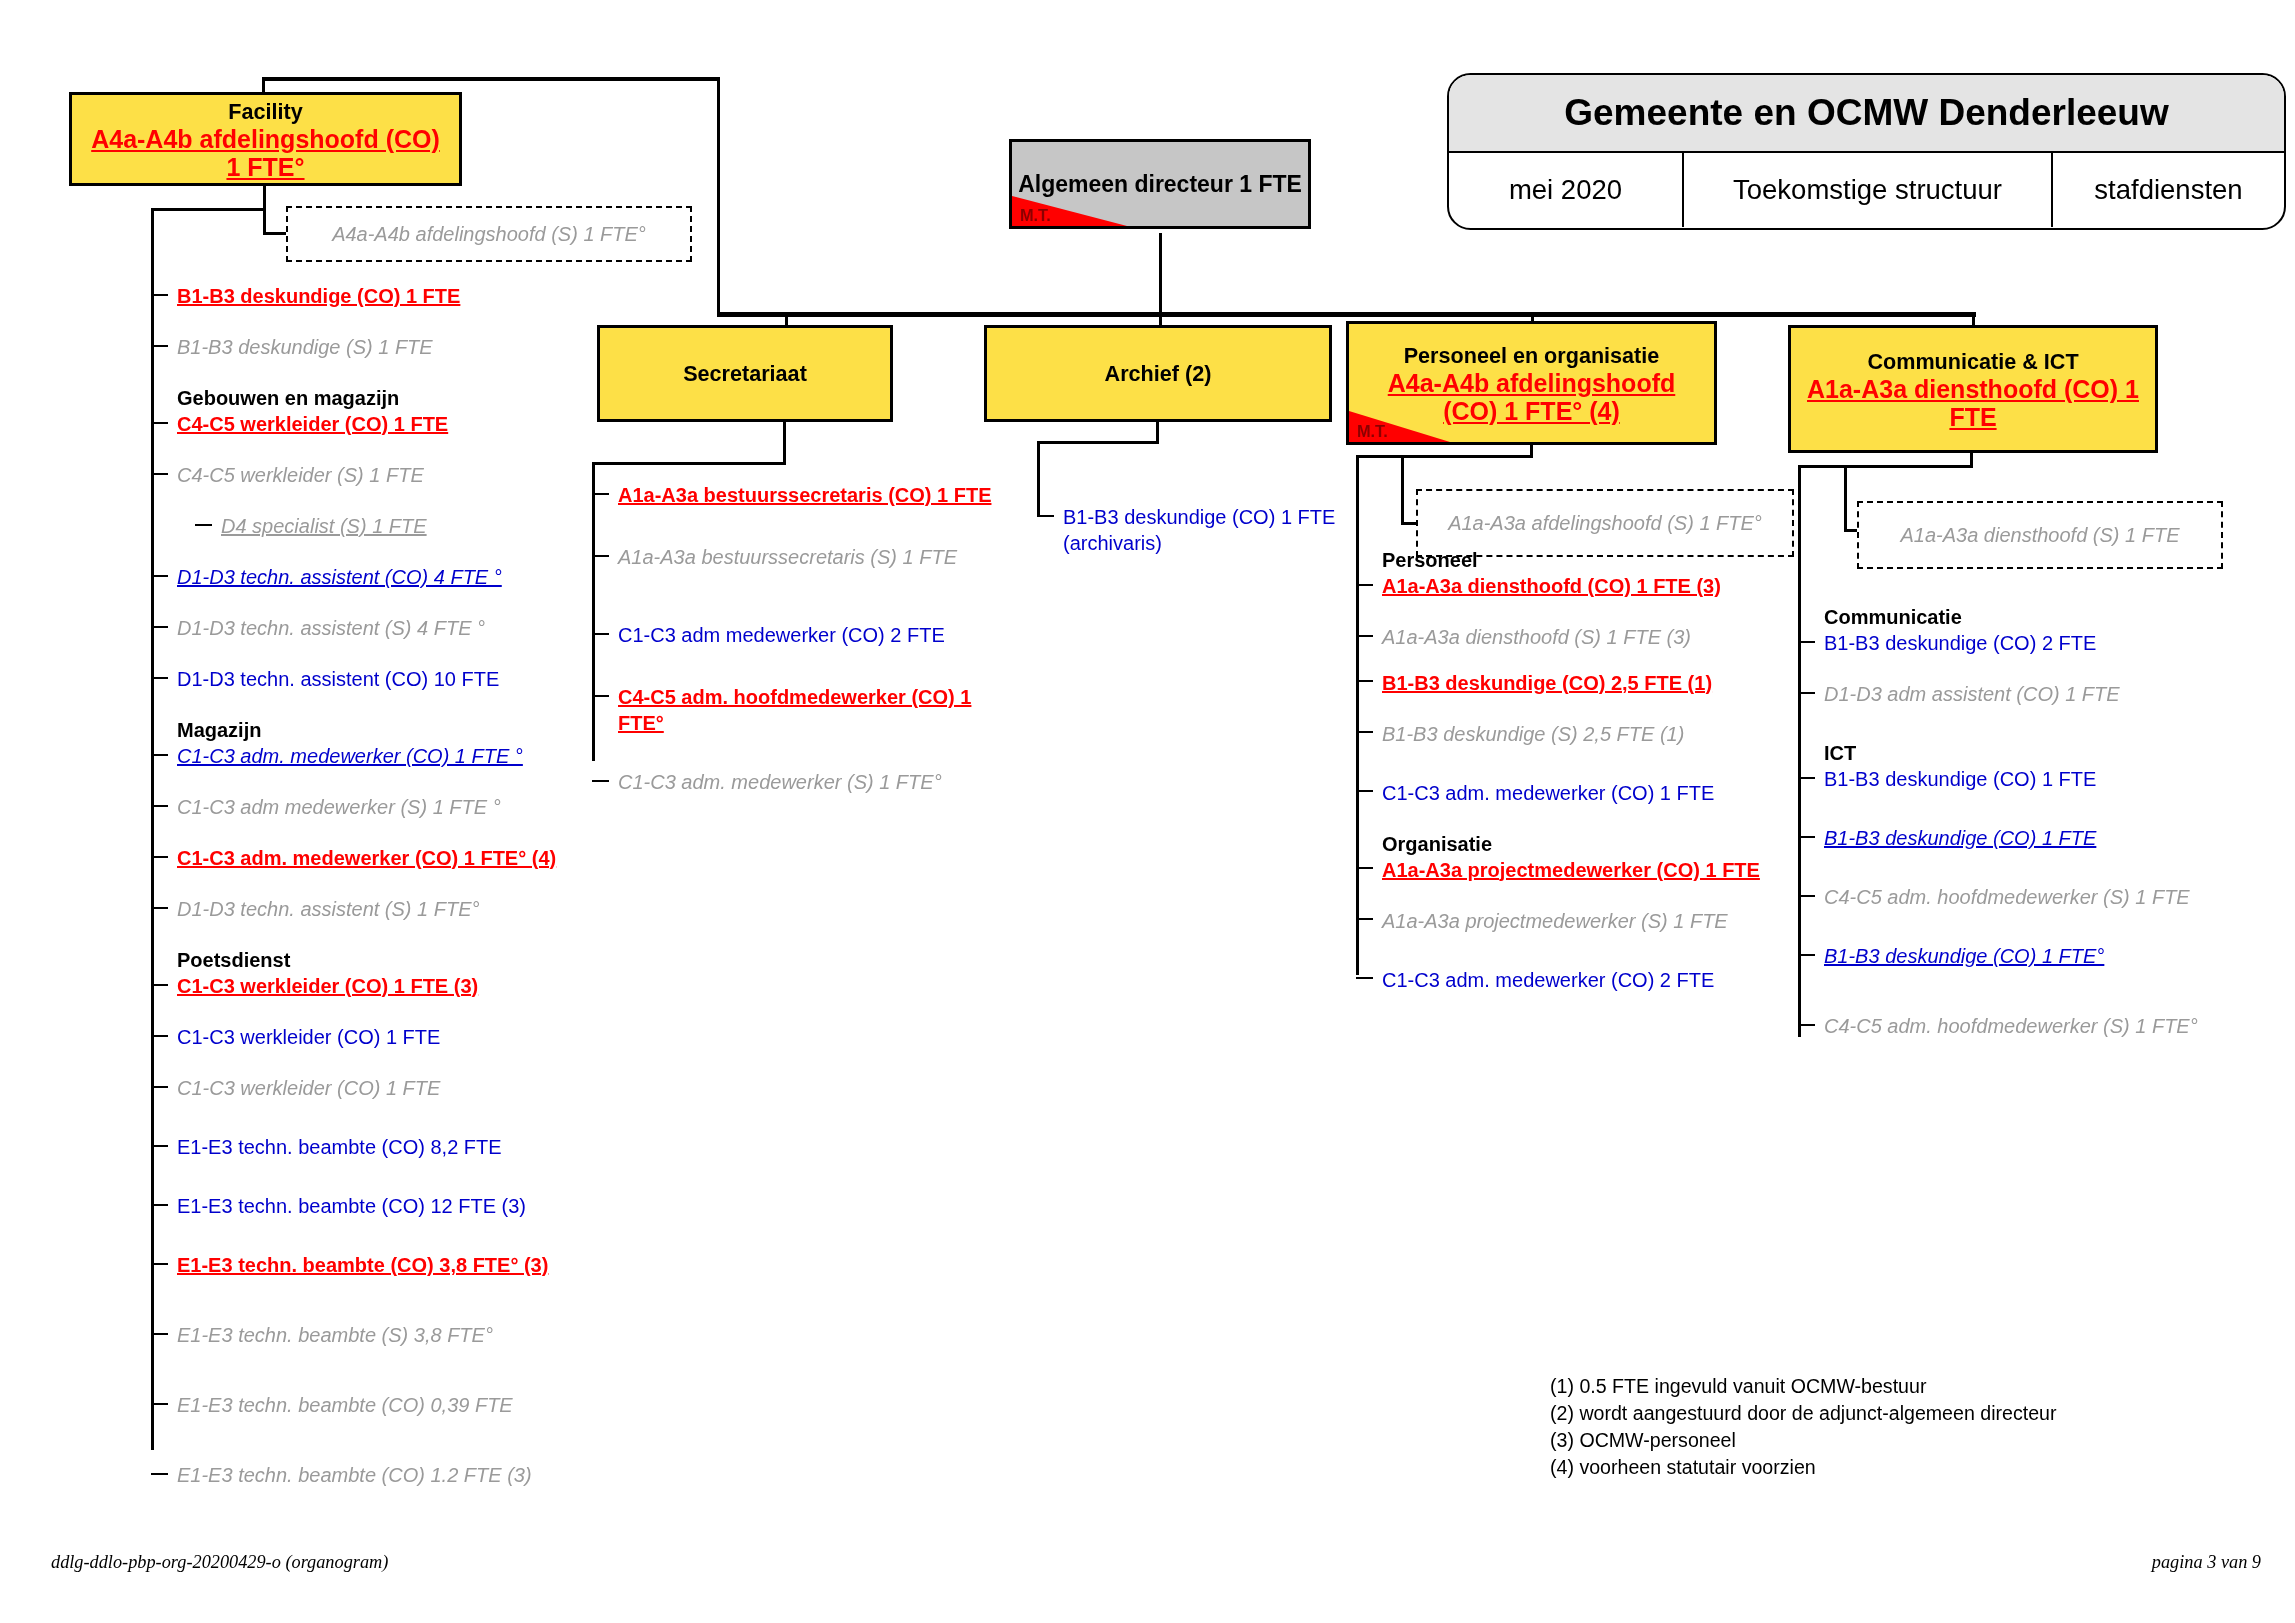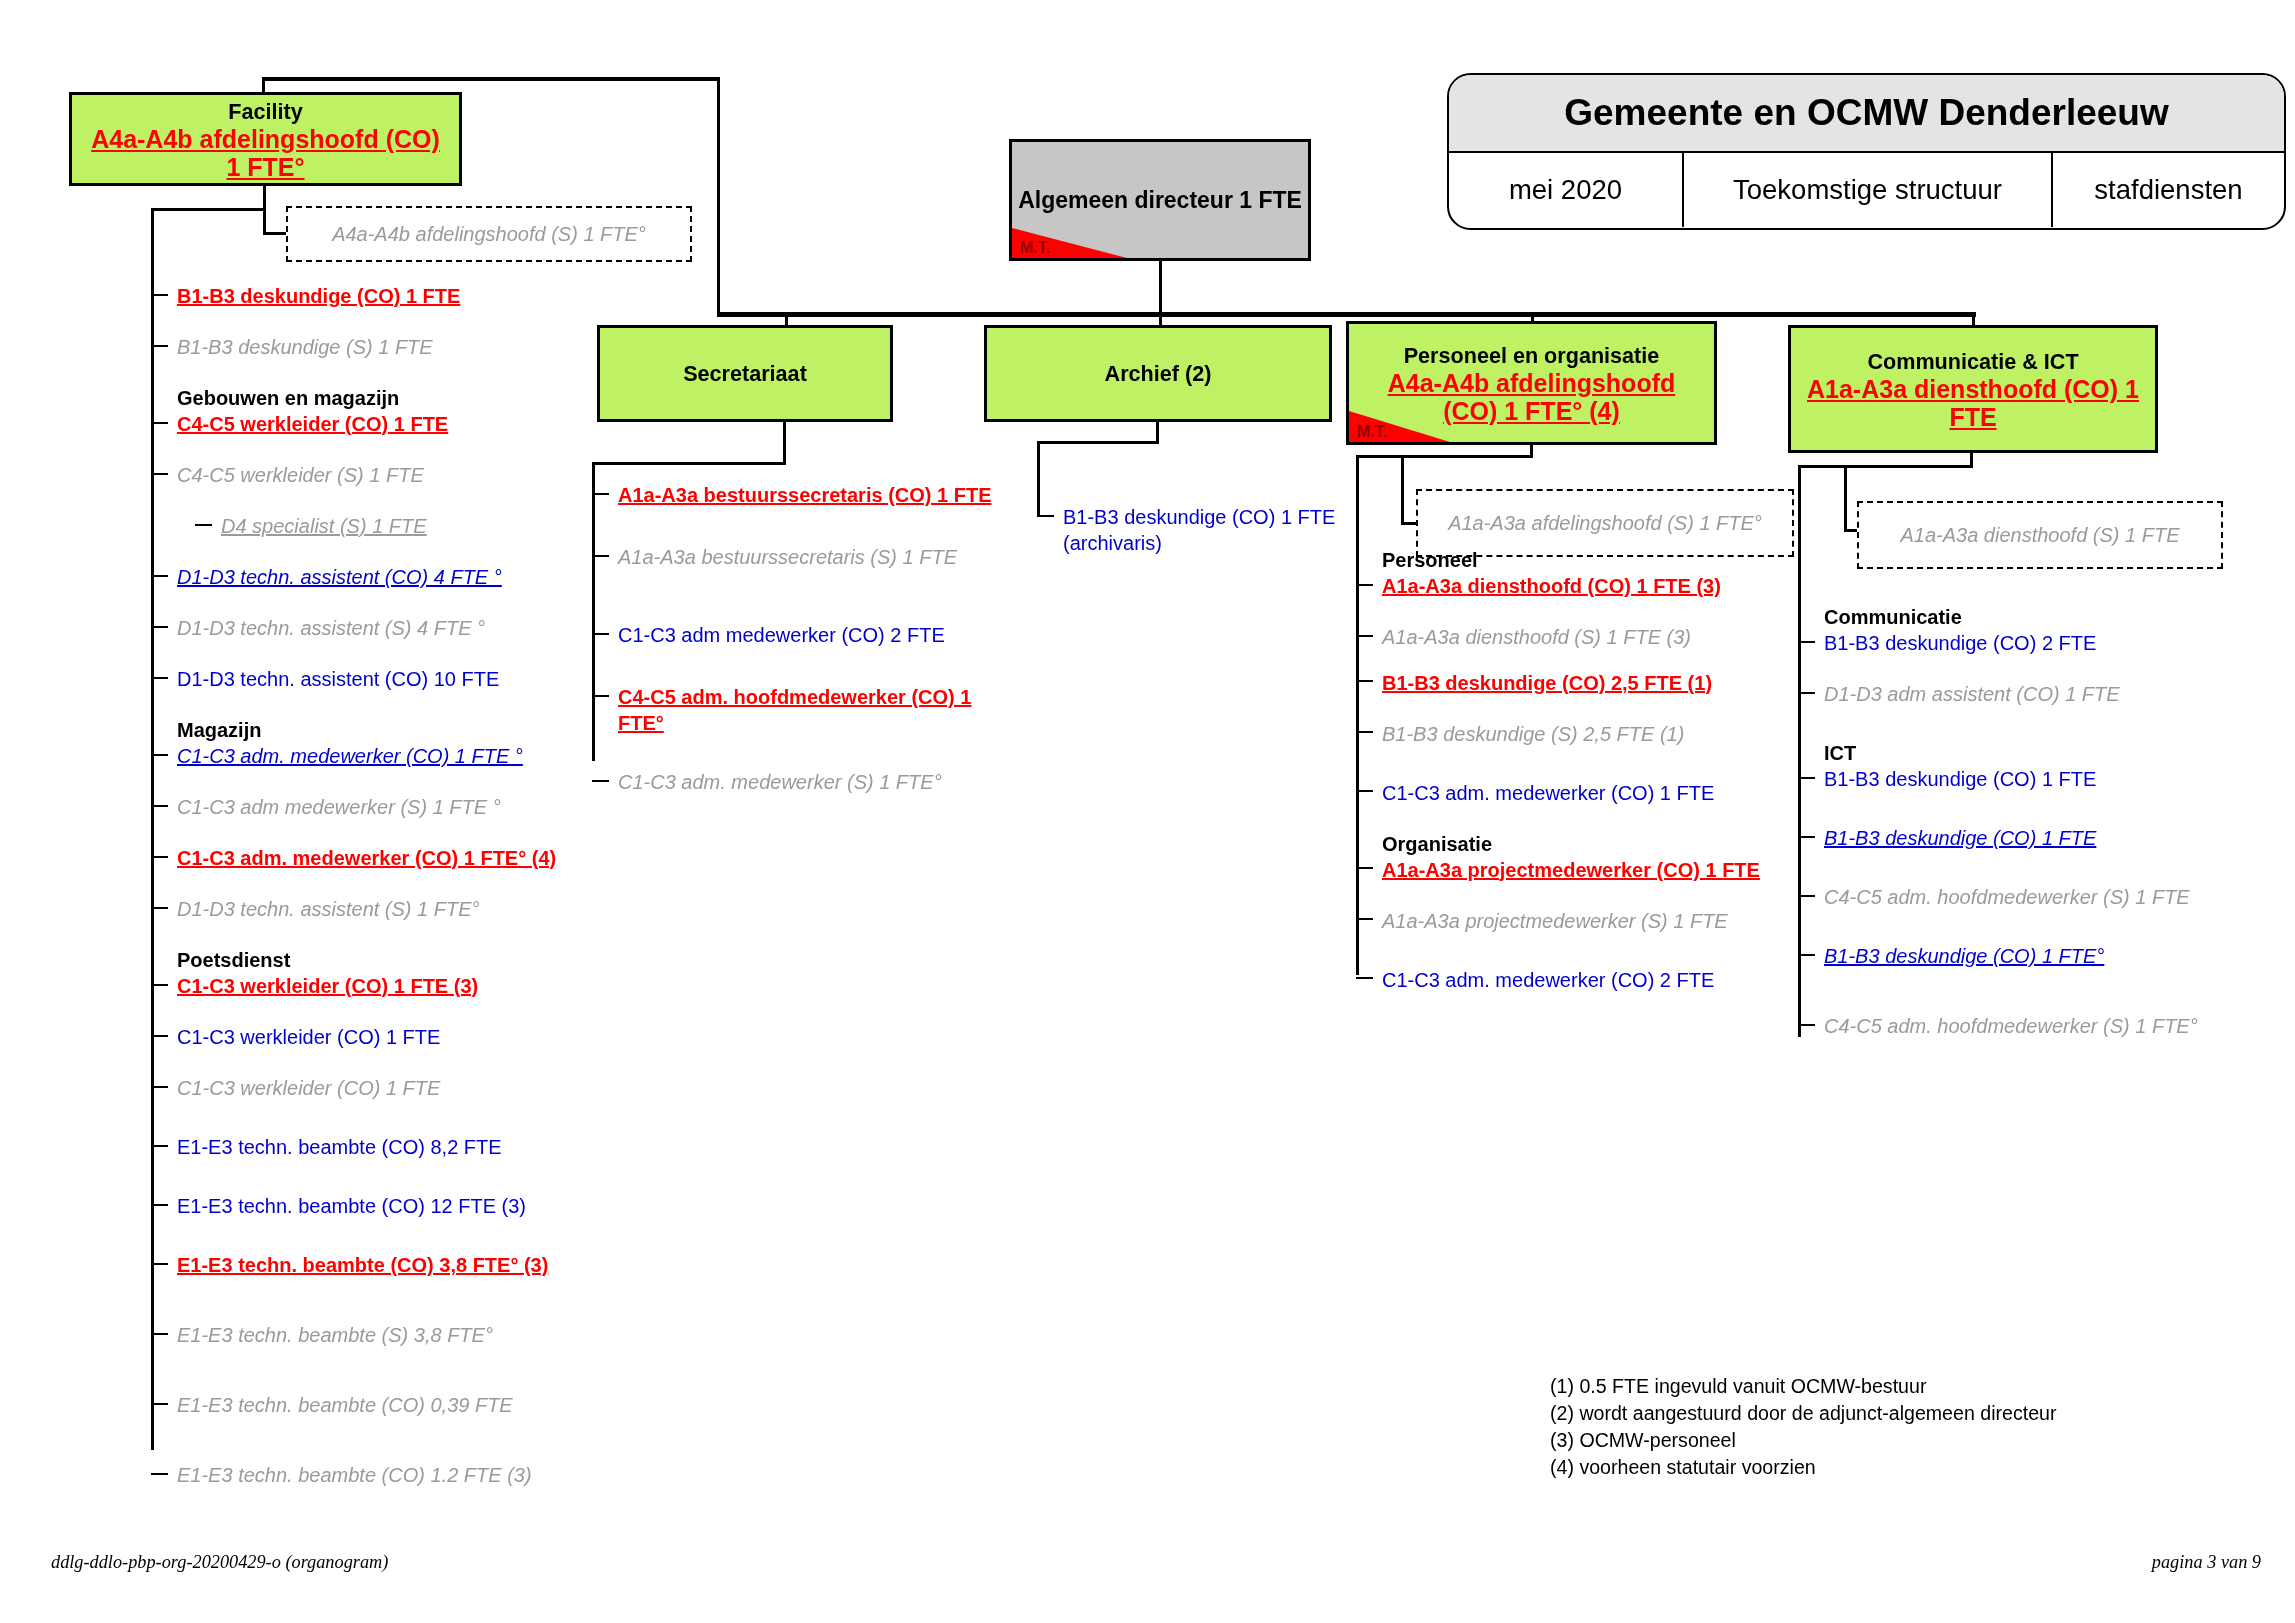--- a/index.html
+++ b/index.html
@@ -1,21 +1,21 @@
 <!DOCTYPE html>
 <html style="font-size:10.5px"><head>
 <meta charset="utf-8">
 <style>
   html,body{margin:0;padding:0;background:#fff;}
   .page{position:relative;width:2295px;height:1623px;background:#fff;overflow:hidden;
         font-family:"Liberation Sans",sans-serif;color:#000;}
   
   .ln{position:absolute;background:#000;}
   
-  .box{position:absolute;background:#bef264;border:3.3px solid #000;display:flex;
+  .box{position:absolute;background:#fde047;border:3.3px solid #000;display:flex;
        flex-direction:column;justify-content:center;align-items:center;text-align:center;box-sizing:border-box;}
   .box-title{font-weight:bold;font-size:21.6px;line-height:29px;color:#000;}
   .box-head{font-weight:bold;font-size:25px;line-height:27.5px;color:#f00;text-decoration:underline;padding:0 9.2px;}
   .director{background:#c6c6c6;}
   .director .box-title{font-size:23px;}
   .mt-tri{position:absolute;left:0;bottom:0;width:0;height:0;
           border-bottom:30px solid #f00;border-right:115px solid transparent;}
   .mt-lab{position:absolute;left:7.9px;bottom:1.3px;font-weight:bold;font-size:16.4px;color:#8b0000;z-index:2;}
   
   .dashbox{position:absolute;border:2.6px dashed #000;display:flex;align-items:center;justify-content:center;
@@ -94,21 +94,21 @@
 
   <div class="titleblock">
     <div class="tb-band">Gemeente en OCMW Denderleeuw</div>
     <div class="tb-row">
       <div class="tb-cell tb-c1">mei 2020</div>
       <div class="tb-cell tb-c2">Toekomstige structuur</div>
       <div class="tb-cell tb-c3">stafdiensten</div>
     </div>
   </div>
 
-  <div class="box director" style="left:1009px;top:139px;width:302px;height:122px">
+  <div class="box director" style="left:1009px;top:139px;width:302px;height:90px">
     <div class="box-title">Algemeen directeur 1 FTE</div>
     <div class="mt-tri"></div>
     <div class="mt-lab">M.T.</div>
   </div>
 
   <div class="box" style="left:69px;top:92px;width:393px;height:94px">
     <div class="box-title">Facility</div>
     <div class="box-head">A4a-A4b afdelingshoofd (CO) 1 FTE°</div>
   </div>
   <div class="dashbox" style="left:286px;top:206px;width:406px;height:56px">

